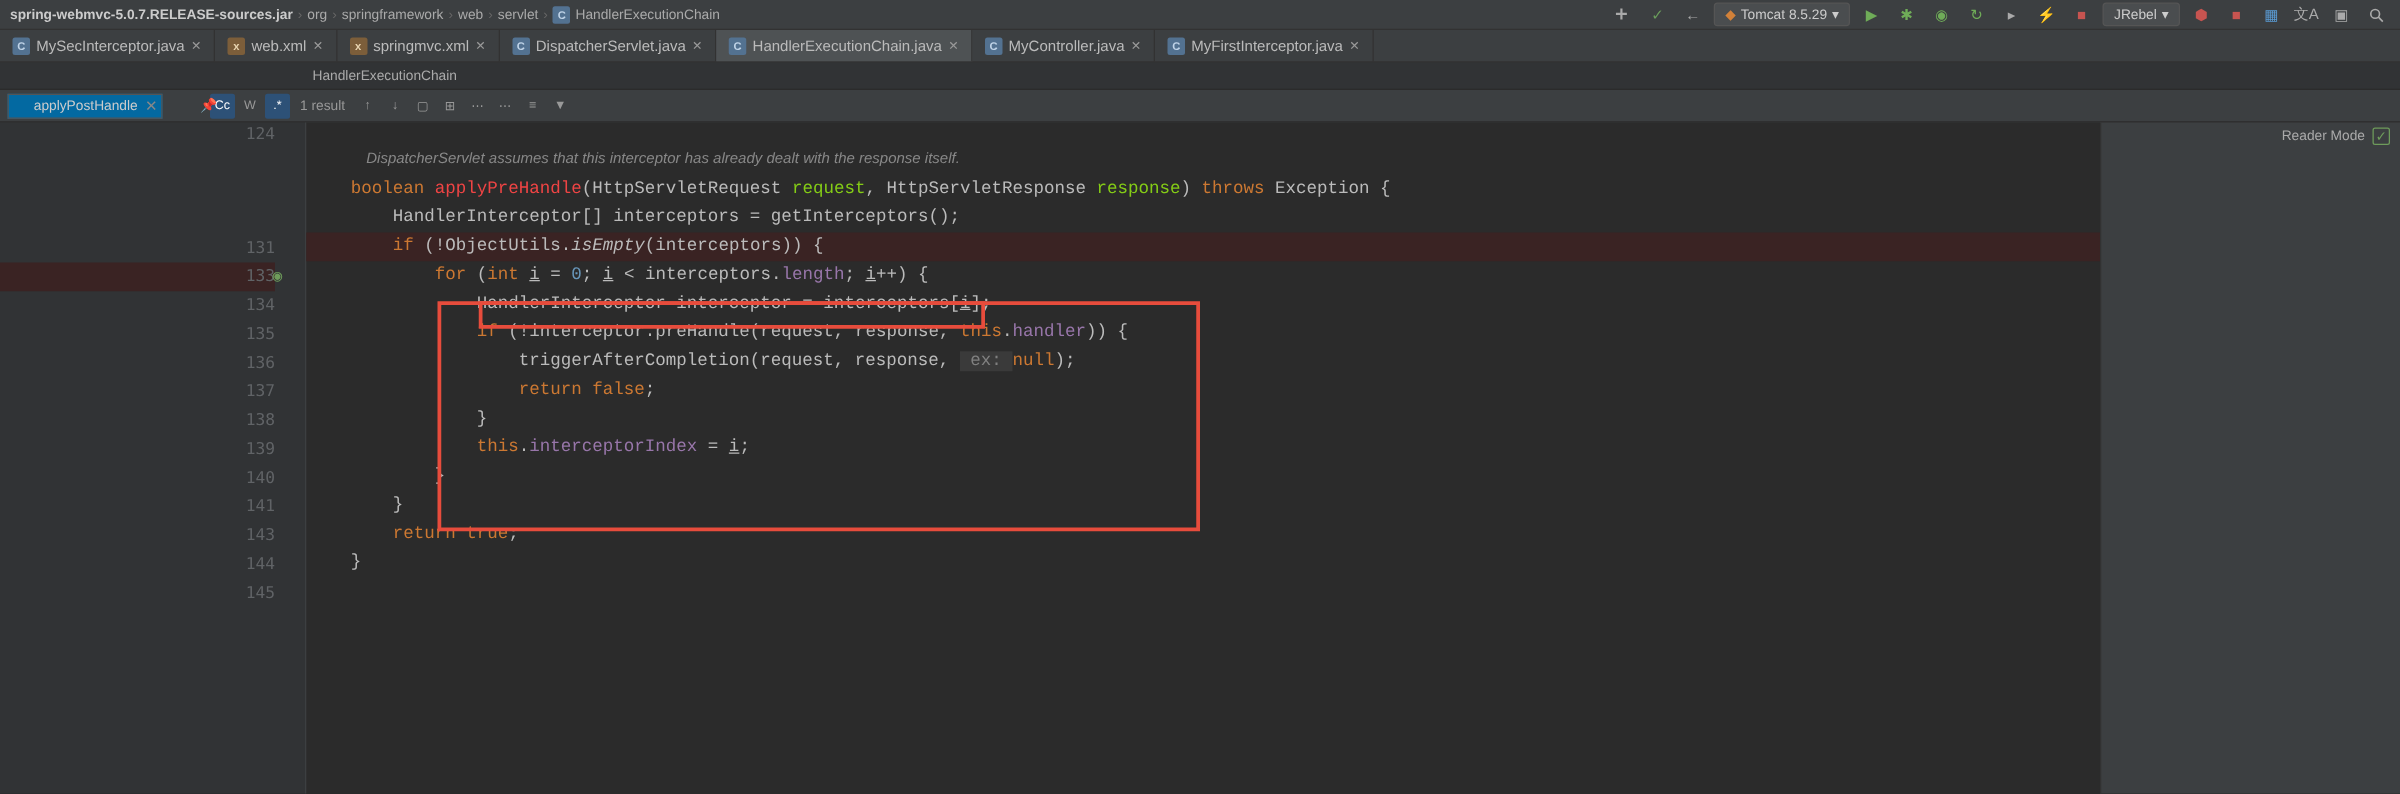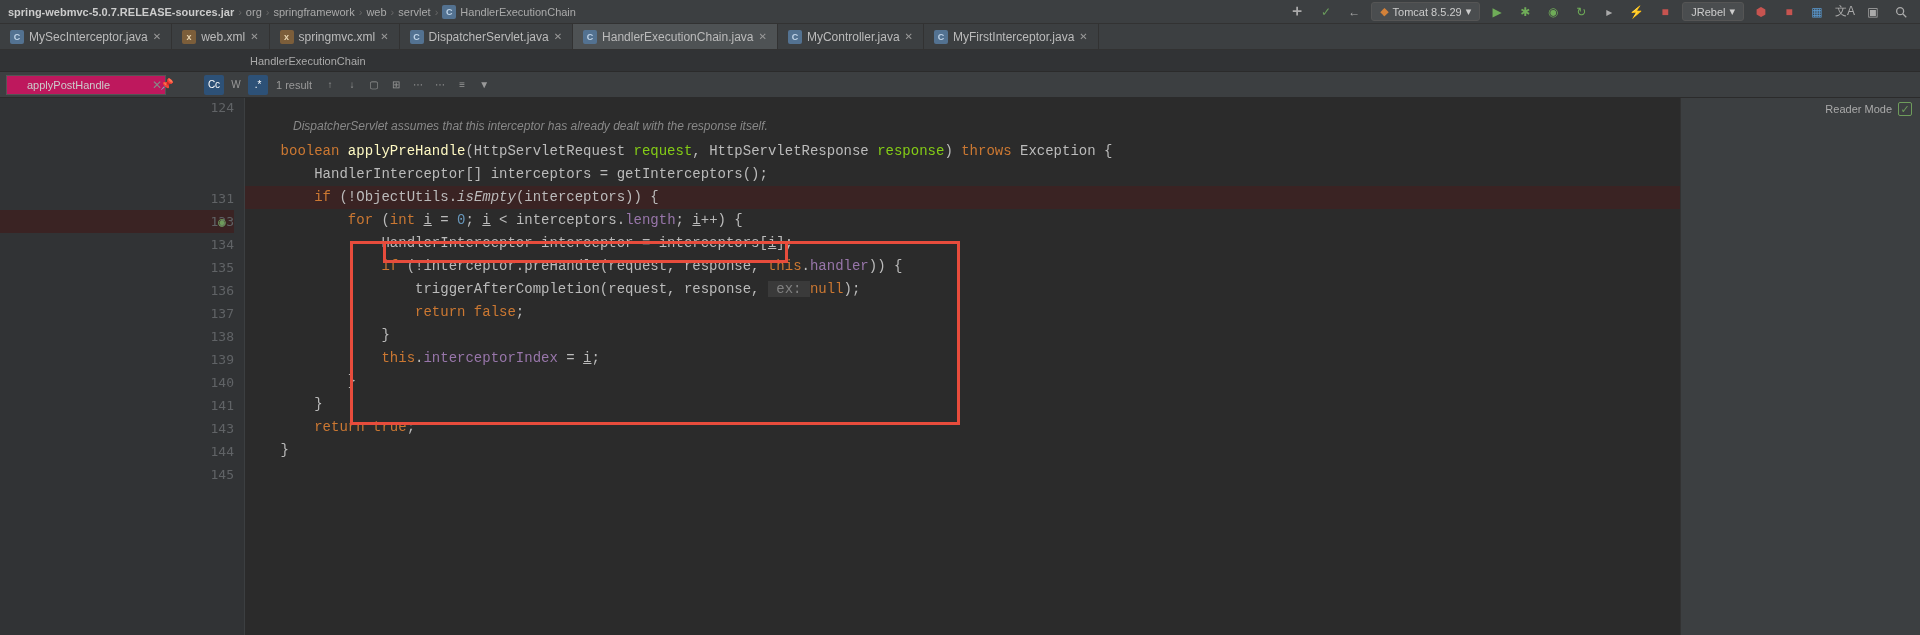--- a/index.html
+++ b/index.html
@@ -14,42 +14,42 @@
 .run-config { background: #4a4d4f; border: 1px solid #555; border-radius: 3px; padding: 2px 8px; color: #ccc; font-size: 11px; cursor: pointer; display: flex; align-items: center; gap: 4px; }
 .tabs { display: flex; background: #3c3f41; height: 26px; border-bottom: 1px solid #323232; }
 .tab { display: flex; align-items: center; gap: 5px; padding: 0 10px; border-right: 1px solid #323232; color: #bbb; font-size: 12px; cursor: pointer; position: relative; }
 .tab.active { background: #4e5254; }
 .tab .close { color: #999; font-size: 10px; }
 .ficon { width: 14px; height: 14px; display: inline-flex; align-items: center; justify-content: center; border-radius: 2px; font-size: 9px; font-weight: bold; }
 .ficon.java { background: #537291; color: #c0d4e8; }
 .ficon.xml { background: #7c5e3a; color: #e8d4b0; }
 .context-bar { display: flex; align-items: center; height: 22px; background: #313335; border-bottom: 1px solid #2b2b2b; padding-left: 250px; font-size: 11px; color: #aaa; }
 .find-bar { display: flex; align-items: center; height: 26px; background: #3c3f41; border-bottom: 1px solid #2b2b2b; padding: 0 6px; gap: 8px; }
-.find-input { background: #be185d; border: 1px solid #555; color: #ccc; padding: 2px 18px 2px 20px; width: 160px; height: 20px; font-size: 11px; position: relative; }
+.find-input { background: #0369a1; border: 1px solid #555; color: #ccc; padding: 2px 18px 2px 20px; width: 124px; height: 20px; font-size: 11px; position: relative; }
 .find-wrap { position: relative; display: flex; align-items: center; }
 .find-wrap .mag { position: absolute; left: 4px; color: #888; }
 .find-wrap .x { position: absolute; right: 4px; color: #888; cursor: pointer; }
 .find-opts { display: flex; gap: 2px; }
 .opt { width: 20px; height: 20px; display: flex; align-items: center; justify-content: center; border-radius: 2px; font-size: 10px; cursor: pointer; color: #999; }
 .opt.on { background: #2d5177; color: #fff; }
 .find-res { color: #999; font-size: 11px; }
 .find-acts { display: flex; gap: 2px; }
 .editor-area { display: flex; height: calc(100% - 98px); }
-.gutter { width: 245px; background: #313335; text-align: right; padding-right: 10px; position: relative; border-right: 1px solid #3c3f41; }
+.gutter { width: 245px; background: #313335; text-align: right; padding-right: 24px; position: relative; border-right: 1px solid #3c3f41; }
 .gutter .ln { height: 23px; line-height: 23px; color: #606366; font-family: 'Consolas', monospace; font-size: 13px; }
 .gutter .ln.first { height: 20px; line-height: 20px; }
 .gutter .mark { position: absolute; left: 218px; }
 .code { flex: 1; font-family: 'Consolas', 'Courier New', monospace; font-size: 14px; line-height: 23px; position: relative; }
 .codeline { height: 23px; white-space: pre; padding-left: 2px; }
 .codeline.first { height: 20px; }
 .doc { color: #629755; font-style: italic; font-size: 12px; font-family: 'Segoe UI', sans-serif; line-height: 16px; padding-left: 48px; }
 .doc .dim { color: #888; }
 .hl-line { background: #3a2323; }
 .kw { color: #cc7832; }
-.mname { color: #fef9c3; }
+.mname { color: #ef4444; }
 .field { color: #9876aa; }
 .param { color: #84cc16; }
 .comment { color: #808080; text-align: right; }
 .redbox { position: absolute; border: 3px solid #e74c3c; pointer-events: none; }
 .right-strip { width: 240px; background: #3c3f41; border-left: 1px solid #323232; display: flex; justify-content: flex-end; align-items: flex-start; padding: 4px 8px; }
 .reader-mode { color: #aaa; font-size: 11px; display: flex; align-items: center; gap: 6px; cursor: pointer; }
 .chk { width: 14px; height: 14px; border: 1px solid #6e9c5b; border-radius: 2px; display: inline-flex; align-items: center; justify-content: center; color: #6e9c5b; }
 .pinline { position: absolute; left: 160px; color: #999; font-size: 11px; cursor: pointer; }
 </style>
 </head>

